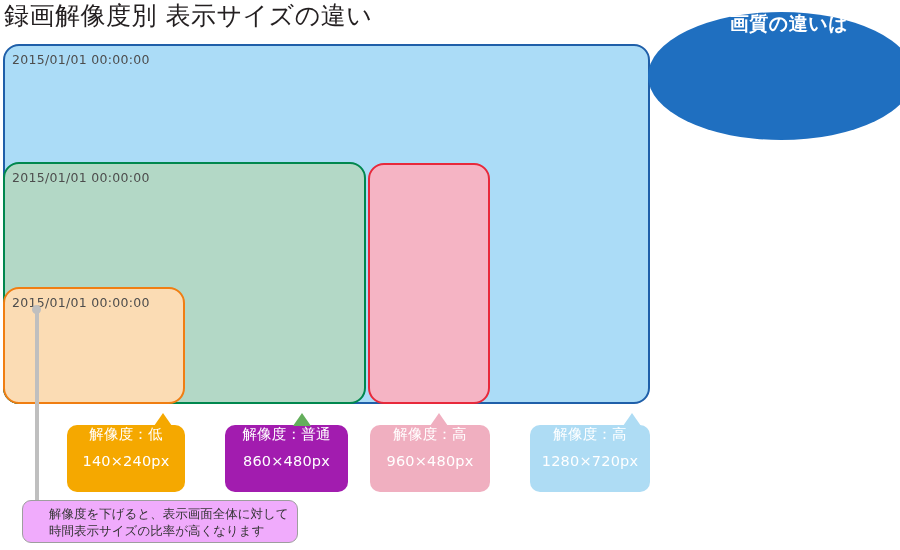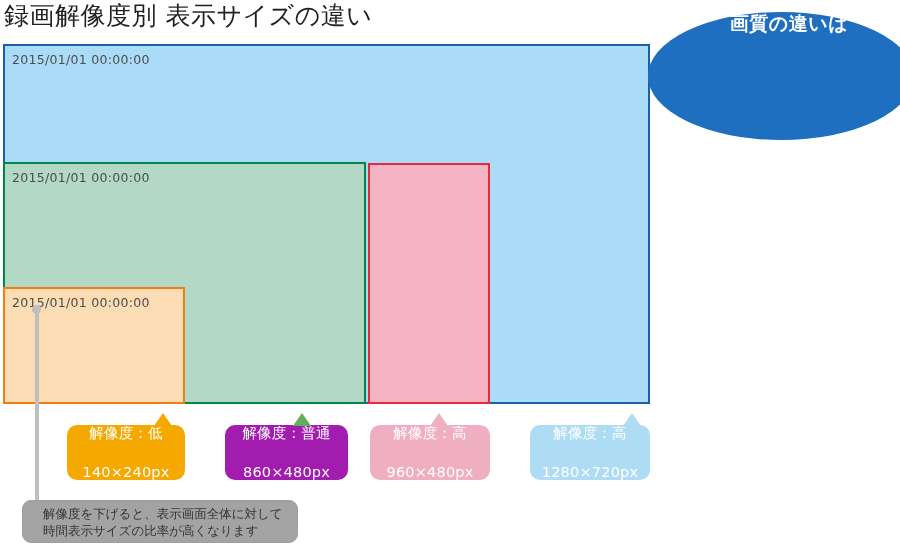--- a/index.html
+++ b/index.html
@@ -25,20 +25,21 @@
     line-height: 28px;
     color: #231f20;
     letter-spacing: 0.5px;
     white-space: nowrap;
   }
 
   
   .res-rect {
     position: absolute;
     box-sizing: border-box;
+    border-radius: 16px;
   }
   .res-rect .timestamp {
     position: absolute;
     left: 7px;
     top: 6px;
     font-size: 12.5px;
     line-height: 16px;
     color: #4d4d4d;
     white-space: nowrap;
     letter-spacing: 0.3px;
@@ -91,24 +92,23 @@
   }
 
   
   .legend-pill {
     position: absolute;
     box-sizing: border-box;
     border-radius: 10px;
     display: flex;
     flex-direction: column;
     align-items: center;
-    justify-content: center;
-    gap: 20px;
+    gap: 8px;
     top: 425px;
-    height: 55px;
+    height: 67px;
   }
   .legend-pill span {
     color: #ffffff;
     font-size: 14.5px;
     line-height: 19px;
     white-space: nowrap;
     letter-spacing: 0.2px;
   }
   .legend-pill .pointer {
     position: absolute;
@@ -149,22 +149,22 @@
     border-bottom: 4px solid #BFBFBF;
     border-bottom-left-radius: 9px;
   }
   .note-box {
     position: absolute;
     left: 22px; top: 500px;
     width: 276px; height: 43px;
     box-sizing: border-box;
     border: 1.5px solid #9e9e9e;
     border-radius: 9px;
-    background: #a3a3a3;
-    padding: 4px 10px 0 20px;
+    background: #f0abfc;
+    padding: 4px 10px 0 26px;
   }
   .note-box span {
     display: block;
     font-size: 12.5px;
     line-height: 17px;
     color: #333333;
     white-space: nowrap;
   }
 </style>
 </head>

